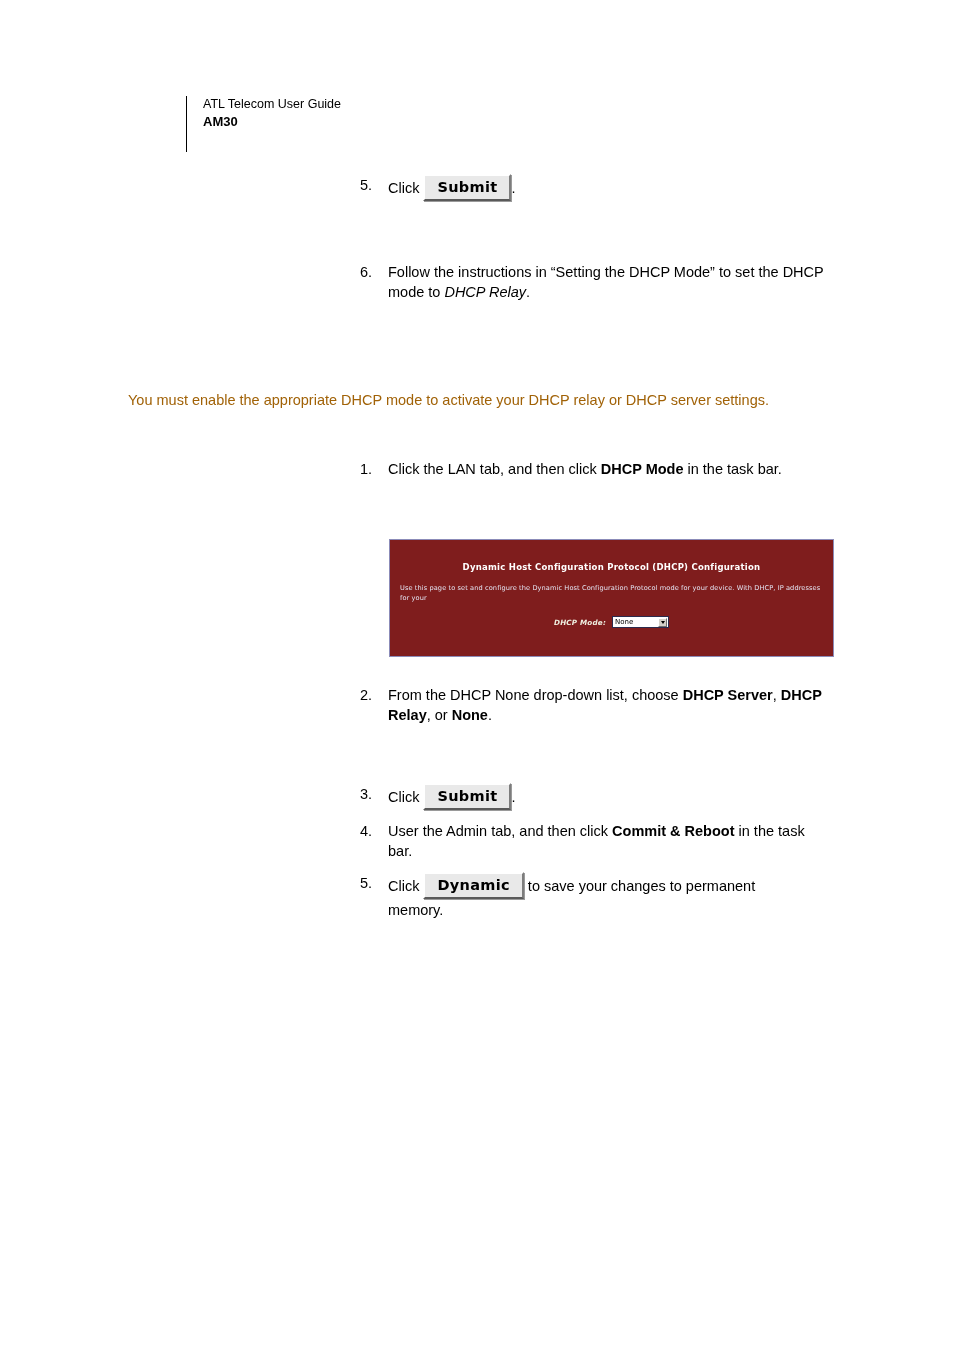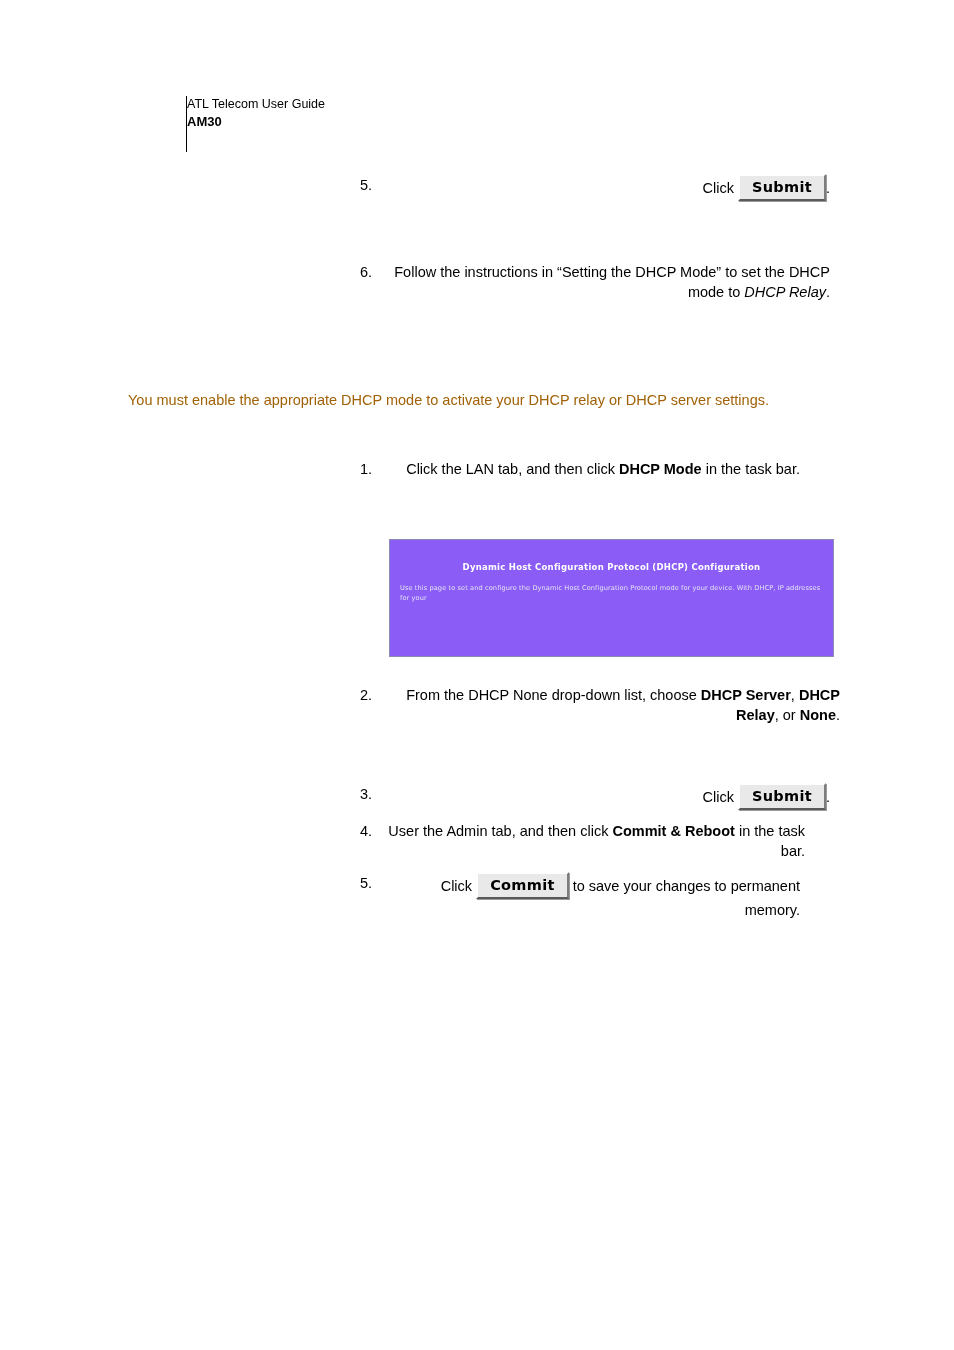--- a/index.html
+++ b/index.html
@@ -15,21 +15,21 @@
     font-family: "Liberation Sans", sans-serif;
     color: #000000;
     -webkit-font-smoothing: antialiased;
   }
 
   
   .page-header {
     position: absolute;
     left: 186px;
     top: 96px;
-    padding-left: 0;
+    padding-left: 16px;
     border-left: 1.5px solid #000000;
     height: 56px;
     box-sizing: border-box;
   }
   .page-header .line1 {
     font-size: 12.5px;
     line-height: 17px;
     color: #000;
   }
   .page-header .line2 {
@@ -55,21 +55,20 @@
     font-size: 14.5px;
     line-height: 19.5px;
   }
   .step .num {
     width: 28px;
     flex: 0 0 28px;
     font-size: 14.5px;
   }
   .step .step-body {
     flex: 1 1 auto;
-    text-align: right;
   }
   .step .step-text { display: inline; }
   b.b { font-weight: bold; }
   i.i { font-style: italic; }
 
   
   .inline-btn {
     display: inline-block;
     vertical-align: middle;
     position: relative;
@@ -89,21 +88,21 @@
     box-shadow: 1px 1px 0 #9a9a9a;
   }
 
   
   .shot {
     position: absolute;
     left: 389px;
     top: 539px;
     width: 445px;
     height: 118px;
-    background: #8b5cf6;
+    background: #7f1d1d;
     border: 1px solid #8b8bb8;
     box-sizing: border-box;
     overflow: hidden;
   }
   .shot-title {
     text-align: center;
     color: #ffffff;
     font-family: "DejaVu Sans", sans-serif;
     font-size: 8.5px;
     font-weight: bold;
@@ -200,20 +199,29 @@
   <span class="step-body">
     <span class="step-text">Click the LAN tab, and then click </span><b class="b">DHCP Mode</b><span class="step-text"> in the task bar.</span>
   </span>
 </div>
 
 <div class="shot">
   <div class="shot-title">Dynamic Host Configuration Protocol (DHCP) Configuration</div>
   <div class="shot-desc">
     <div>Use this page to set and configure the Dynamic Host Configuration Protocol mode for your device. With DHCP, IP addresses for your</div>
   </div>
+  <div class="shot-field-row">
+    <span class="shot-field-label">DHCP Mode:</span>
+    <span class="shot-select">
+      <span class="val">None</span>
+      <span class="arrow-box">
+          <span class="tri"></span>
+        </span>
+    </span>
+  </div>
 
 </div>
 
 <div class="step" style="left:360px; top:686px; width:480px;">
   <span class="num">2.</span>
   <span class="step-body">
     <span class="step-text">From the DHCP None drop-down list, choose </span><b class="b">DHCP Server</b><span class="step-text">, </span><b class="b">DHCP Relay</b><span class="step-text">, or </span><b class="b">None</b><span class="step-text">.</span>
   </span>
 </div>
 
@@ -229,15 +237,15 @@
   <span class="num">4.</span>
   <span class="step-body">
     <span class="step-text">User the Admin tab, and then click </span><b class="b">Commit &amp; Reboot</b><span class="step-text"> in the task bar.</span>
   </span>
 </div>
 
 <div class="step" style="left:360px; top:874px; width:440px;">
   <span class="num">5.</span>
   <span class="step-body">
     <span>Click</span>
-    <span class="inline-btn">Commit</span><span> to save your changes to permanent memory.</span>
+    <span class="inline-btn">Dynamic</span><span> to save your changes to permanent memory.</span>
   </span>
 </div>
 
 </body></html>

